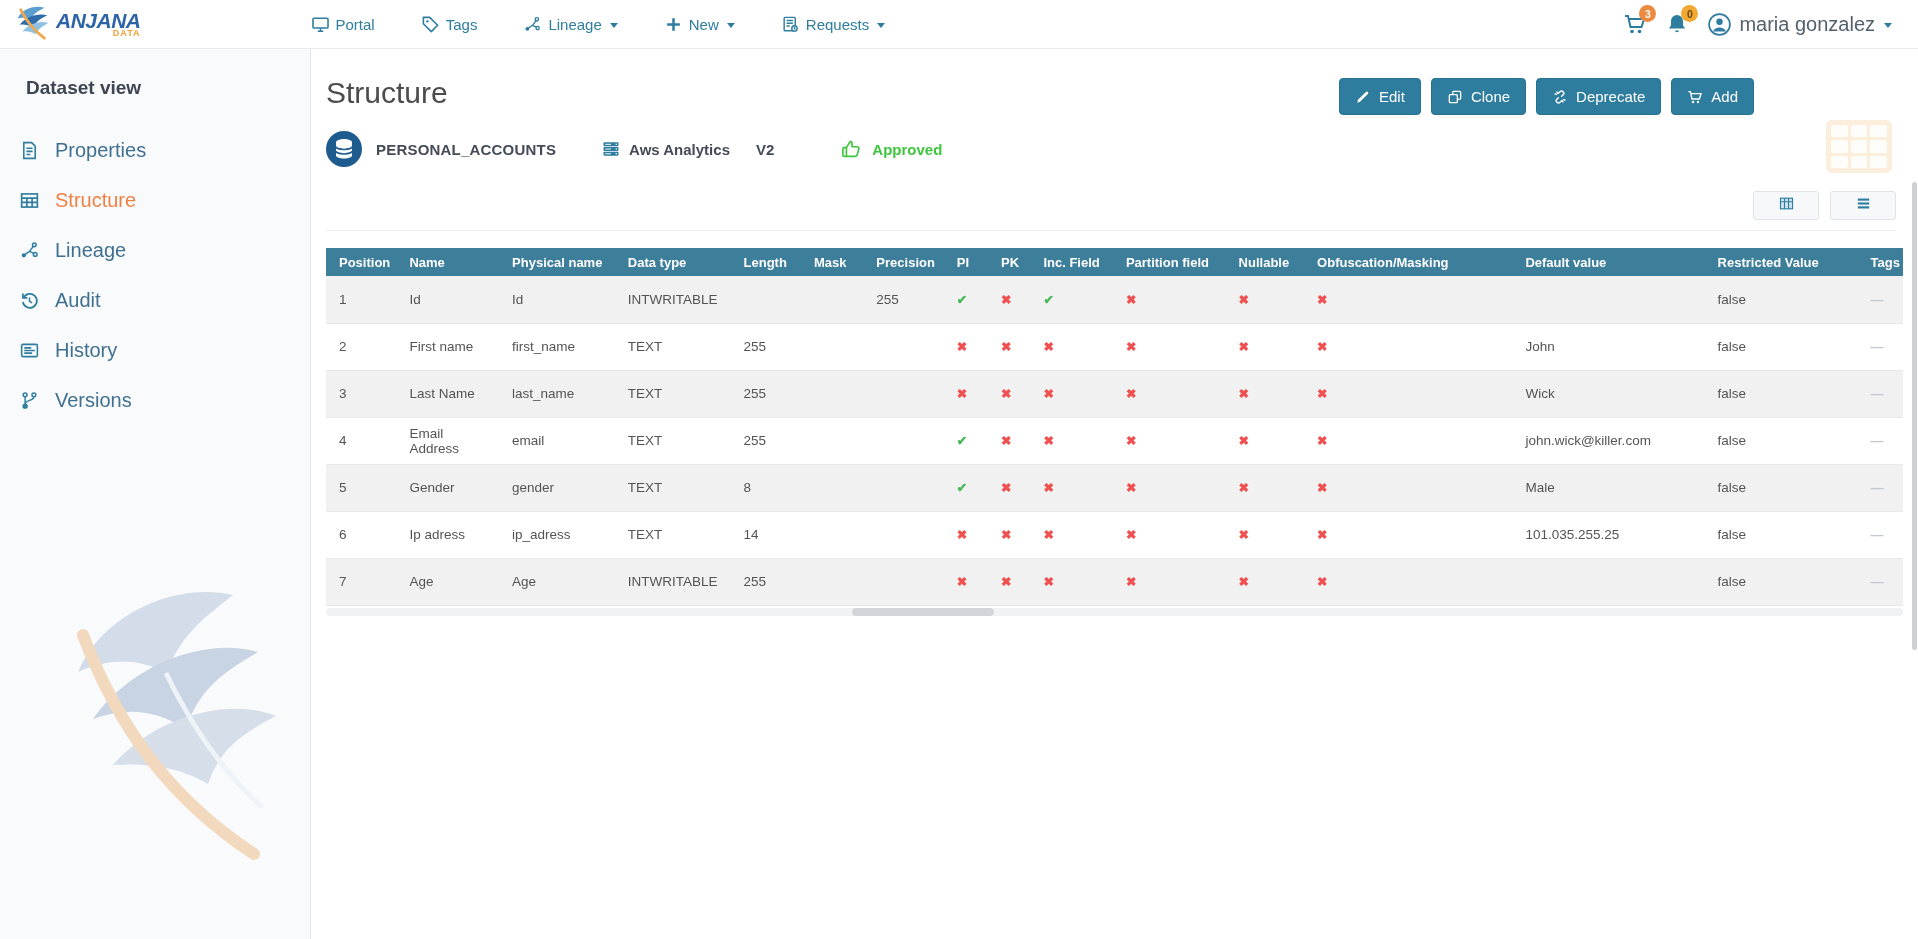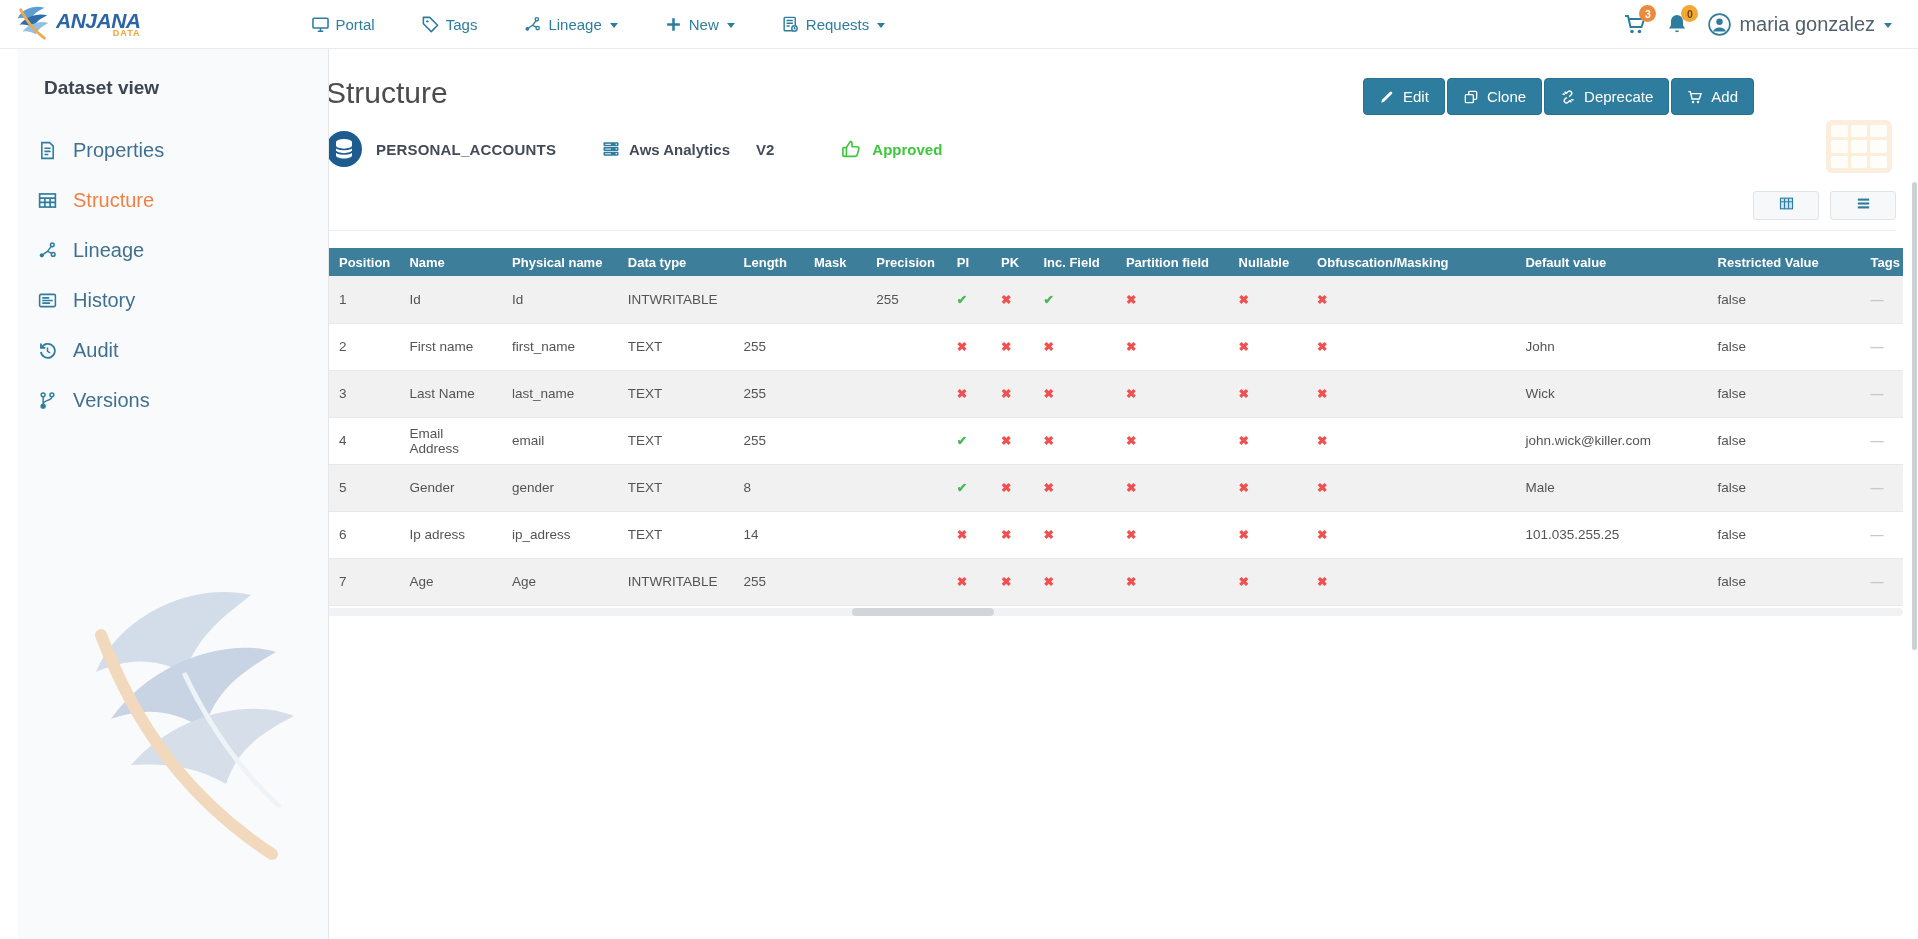--- a/index.html
+++ b/index.html
@@ -25,36 +25,36 @@
   .badge { position:absolute; top:-7px; right:-9px; min-width:17px; height:17px; border-radius:9px;
            font-size:10.5px; font-weight:700; color:#fff; display:flex; align-items:center; justify-content:center; padding:0 4px; }
   .badge.cart { background:var(--badge-cart); }
   .badge.bell { background:var(--badge-bell); color:rgba(60,40,0,.75); }
   .user-menu { display:flex; align-items:center; gap:7px; cursor:pointer; }
   .user-menu .avatar { width:25px; height:25px; color:var(--accent); }
   .user-menu .avatar svg { width:100%; height:100%; }
   .user-name { font-size:20px; color:#53616d; }
 
   
-  .sidebar { position:absolute; top:49px; left:18px; width:311px; bottom:0; background:#f9fafc;
+  .sidebar { position:absolute; top:49px; left:0; width:311px; bottom:0; background:#f9fafc;
              border-right:1px solid #e3e7ea; z-index:10; }
   .sidebar-title { font-size:19px; font-weight:700; color:#3d4552; padding:28px 0 0 26px; }
   .sidebar-items { margin-top:26px; }
   .sidebar-item { display:flex; align-items:center; height:50px; padding-left:19px; cursor:pointer; }
   .sidebar-item .icon { width:21px; height:21px; color:var(--accent); flex:0 0 21px; }
   .sidebar-item .icon svg { width:100%; height:100%; }
   .sidebar-item .label { margin-left:15px; font-size:20px; color:#40708f; }
   .sidebar-item.active .label { color:var(--active-orange); }
   .watermark { position:absolute; left:48px; bottom:66px; opacity:.95; pointer-events:none; }
 
   
   .main { position:absolute; top:49px; left:311px; right:0; bottom:0; background:#fff; padding:0 22px 0 15px; }
   .page-header { display:flex; justify-content:space-between; align-items:flex-start; margin-top:27px; }
   .page-title { font-size:30px; color:#4c4c4c; font-weight:400; }
-  .action-buttons { display:flex; gap:2px; margin-top:2px; margin-right:142px; }
+  .action-buttons { display:flex; gap:10px; margin-top:2px; margin-right:142px; }
   .btn { display:flex; align-items:center; gap:8px; background:var(--accent); color:#fff; font-size:15px;
          border:1px solid #27708f; border-radius:4px; padding:0 15px; height:37px; cursor:pointer;
          font-family:"Liberation Sans",sans-serif; }
   .btn .icon { width:16px; height:16px; display:inline-flex; }
   .btn .icon svg { width:100%; height:100%; }
   .grid-watermark { position:absolute; top:71px; right:26px; width:66px; height:53px;
                     display:grid; grid-template-columns:repeat(3,1fr); grid-template-rows:repeat(3,1fr);
                     gap:3px; background:#fbeedd; border-radius:6px; padding:5px; }
   .grid-watermark div { background:#fffdf9; border-radius:2px; }
 
@@ -217,33 +217,33 @@
       <div class="sidebar-item">
         <span class="icon"><svg viewBox="0 0 24 24" fill="none" stroke="currentColor" stroke-width="1.7">
             <path d="M7 16.5l5-3.5 5.5 2.5M12 13l4.5-6"></path>
             <circle cx="5.5" cy="17.5" r="2.4" fill="currentColor" stroke="none"></circle>
             <circle cx="18.5" cy="16.5" r="2.1"></circle>
             <circle cx="17.5" cy="5.5" r="2.1"></circle>
           </svg></span>
         <span class="label">Lineage</span>
       </div>
       <div class="sidebar-item">
-        <span class="icon"><svg viewBox="0 0 24 24" fill="none" stroke="currentColor" stroke-width="1.8">
-            <rect x="3" y="5" width="18" height="14" rx="1.5"></rect>
-            <path d="M6 9h8M6 12h12M6 15h9"></path>
-          </svg></span>
-        <span class="label">History</span>
-      </div>
-      <div class="sidebar-item">
         <span class="icon"><svg viewBox="0 0 24 24" fill="none" stroke="currentColor" stroke-width="2">
             <path d="M4.5 4v5h5"></path>
             <path d="M5.2 9a8 8 0 1 1-.7 4.5"></path>
             <path d="M12 8.5V13l3 1.8" stroke-width="1.7"></path>
           </svg></span>
         <span class="label">Audit</span>
+      </div>
+      <div class="sidebar-item">
+        <span class="icon"><svg viewBox="0 0 24 24" fill="none" stroke="currentColor" stroke-width="1.8">
+            <rect x="3" y="5" width="18" height="14" rx="1.5"></rect>
+            <path d="M6 9h8M6 12h12M6 15h9"></path>
+          </svg></span>
+        <span class="label">History</span>
       </div>
       <div class="sidebar-item">
         <span class="icon"><svg viewBox="0 0 24 24" fill="none" stroke="currentColor" stroke-width="1.7">
             <circle cx="7" cy="5.5" r="2.2"></circle>
             <circle cx="17" cy="5.5" r="2.2"></circle>
             <circle cx="7" cy="18.5" r="2.2" fill="currentColor"></circle>
             <path d="M7 7.7v8.6M17 7.7c0 5-10 3.3-10 8.6"></path>
           </svg></span>
         <span class="label">Versions</span>
       </div>

